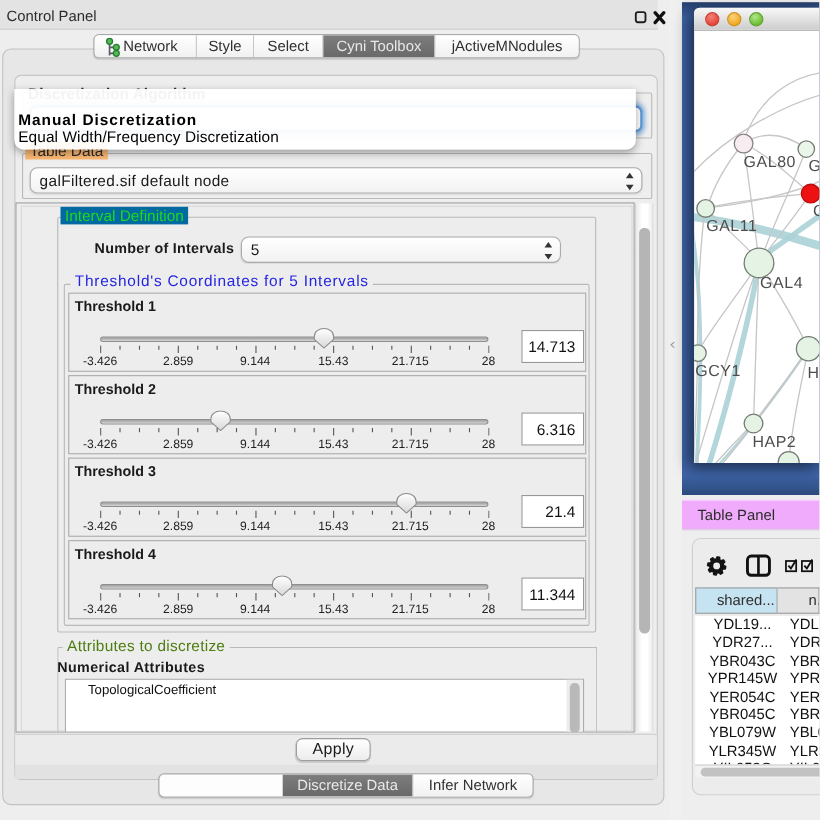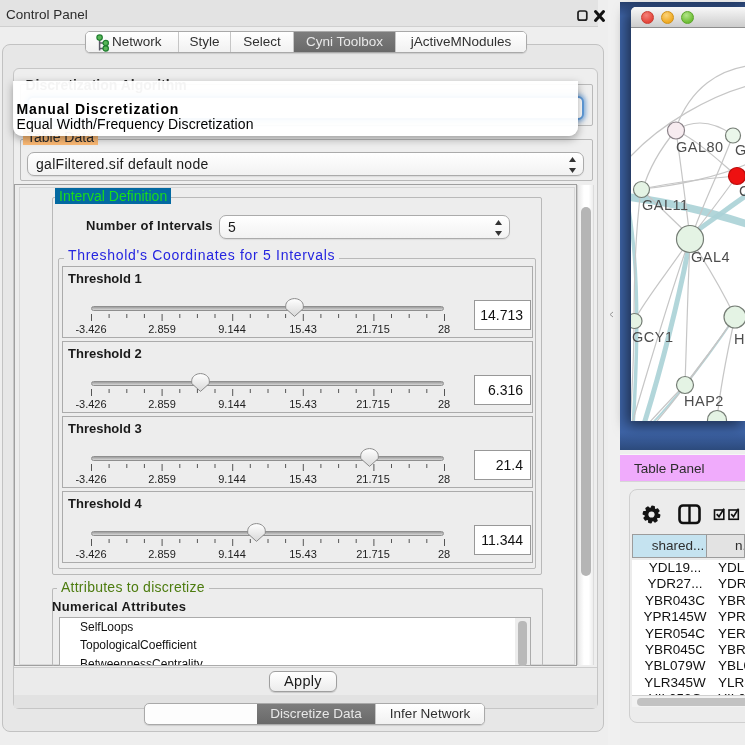--- a/index.html
+++ b/index.html
@@ -298,23 +298,21 @@
       <span style="left:310px;">21.715</span>
       <span style="left:381px;">28</span>
     </div>
 <div class="vbox">11.344</div>
 </div>
 
 <div class="group" style="left:52px; top:588px; width:491px; height:78px; border-bottom:none;"></div>
 <div class="glabel" style="left:57px; top:579px; color:#4d7c0f; background:#ededed; letter-spacing:0.25px;">Attributes to discretize</div>
 <div class="abs" style="left:52px; top:599px; font-size:13px; letter-spacing:0.35px; font-weight:bold; color:#1a1a1a;">Numerical Attributes</div>
 <div class="abs" id="attrlist">
-  <div>SelfLoops</div>
   <div>TopologicalCoefficient</div>
-  <div>BetweennessCentrality</div>
 </div>
 <div class="abs" style="left:515px; top:618px; width:15px; height:47px; background:#ededed;"></div>
 <div class="abs" style="left:518px; top:621px; width:9px; height:45px; background:#b9b9b9; border-radius:4px;"></div>
 
 <div class="abs" id="applyband"></div>
 <div class="abs" style="left:14px; top:695px; width:583px; height:13px; background:#e2e2e2;"></div>
 <div class="abs" id="applybtn">Apply</div>
 
 <div class="seg" style="left:144px; top:703px;">
   <div class="s" style="width:112px; padding:0;margin-top:28px;">Impute Data</div>

